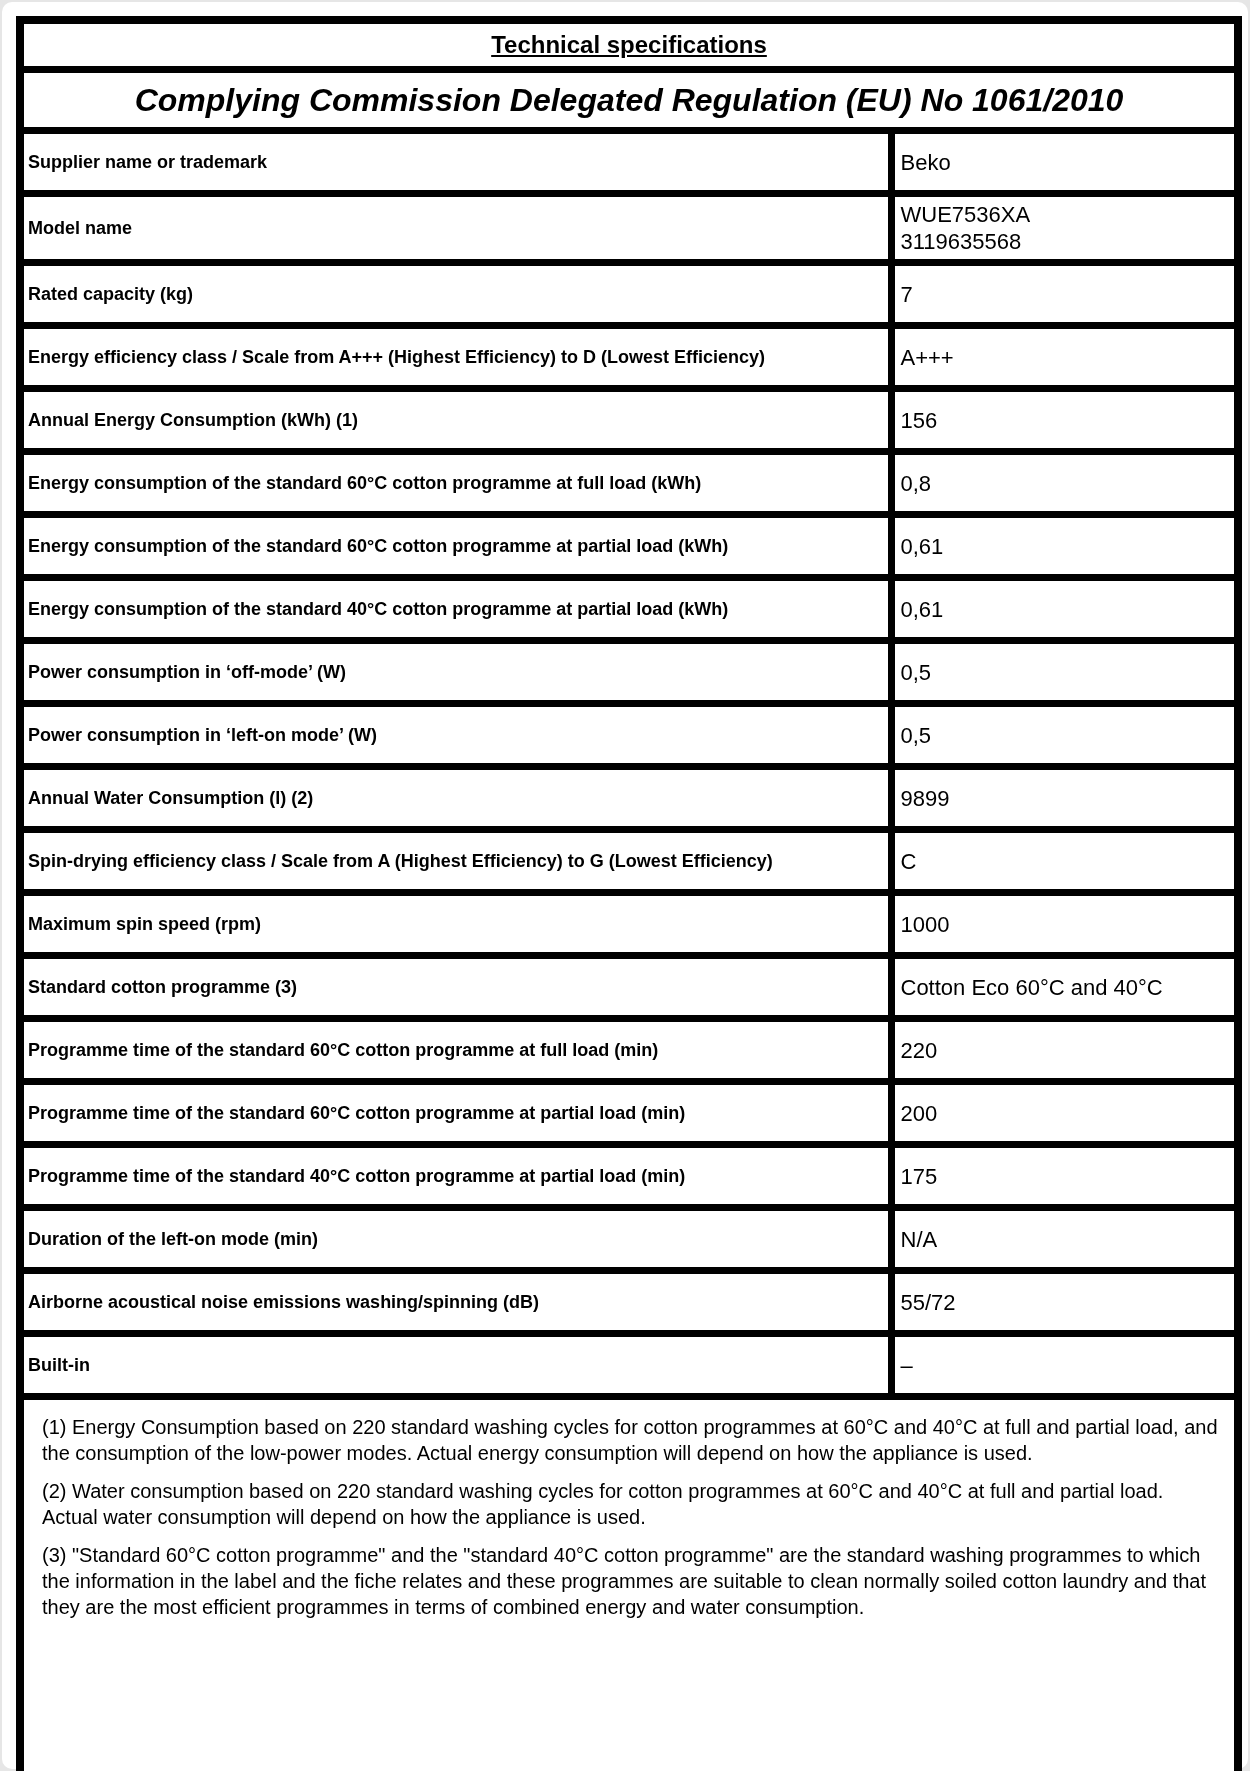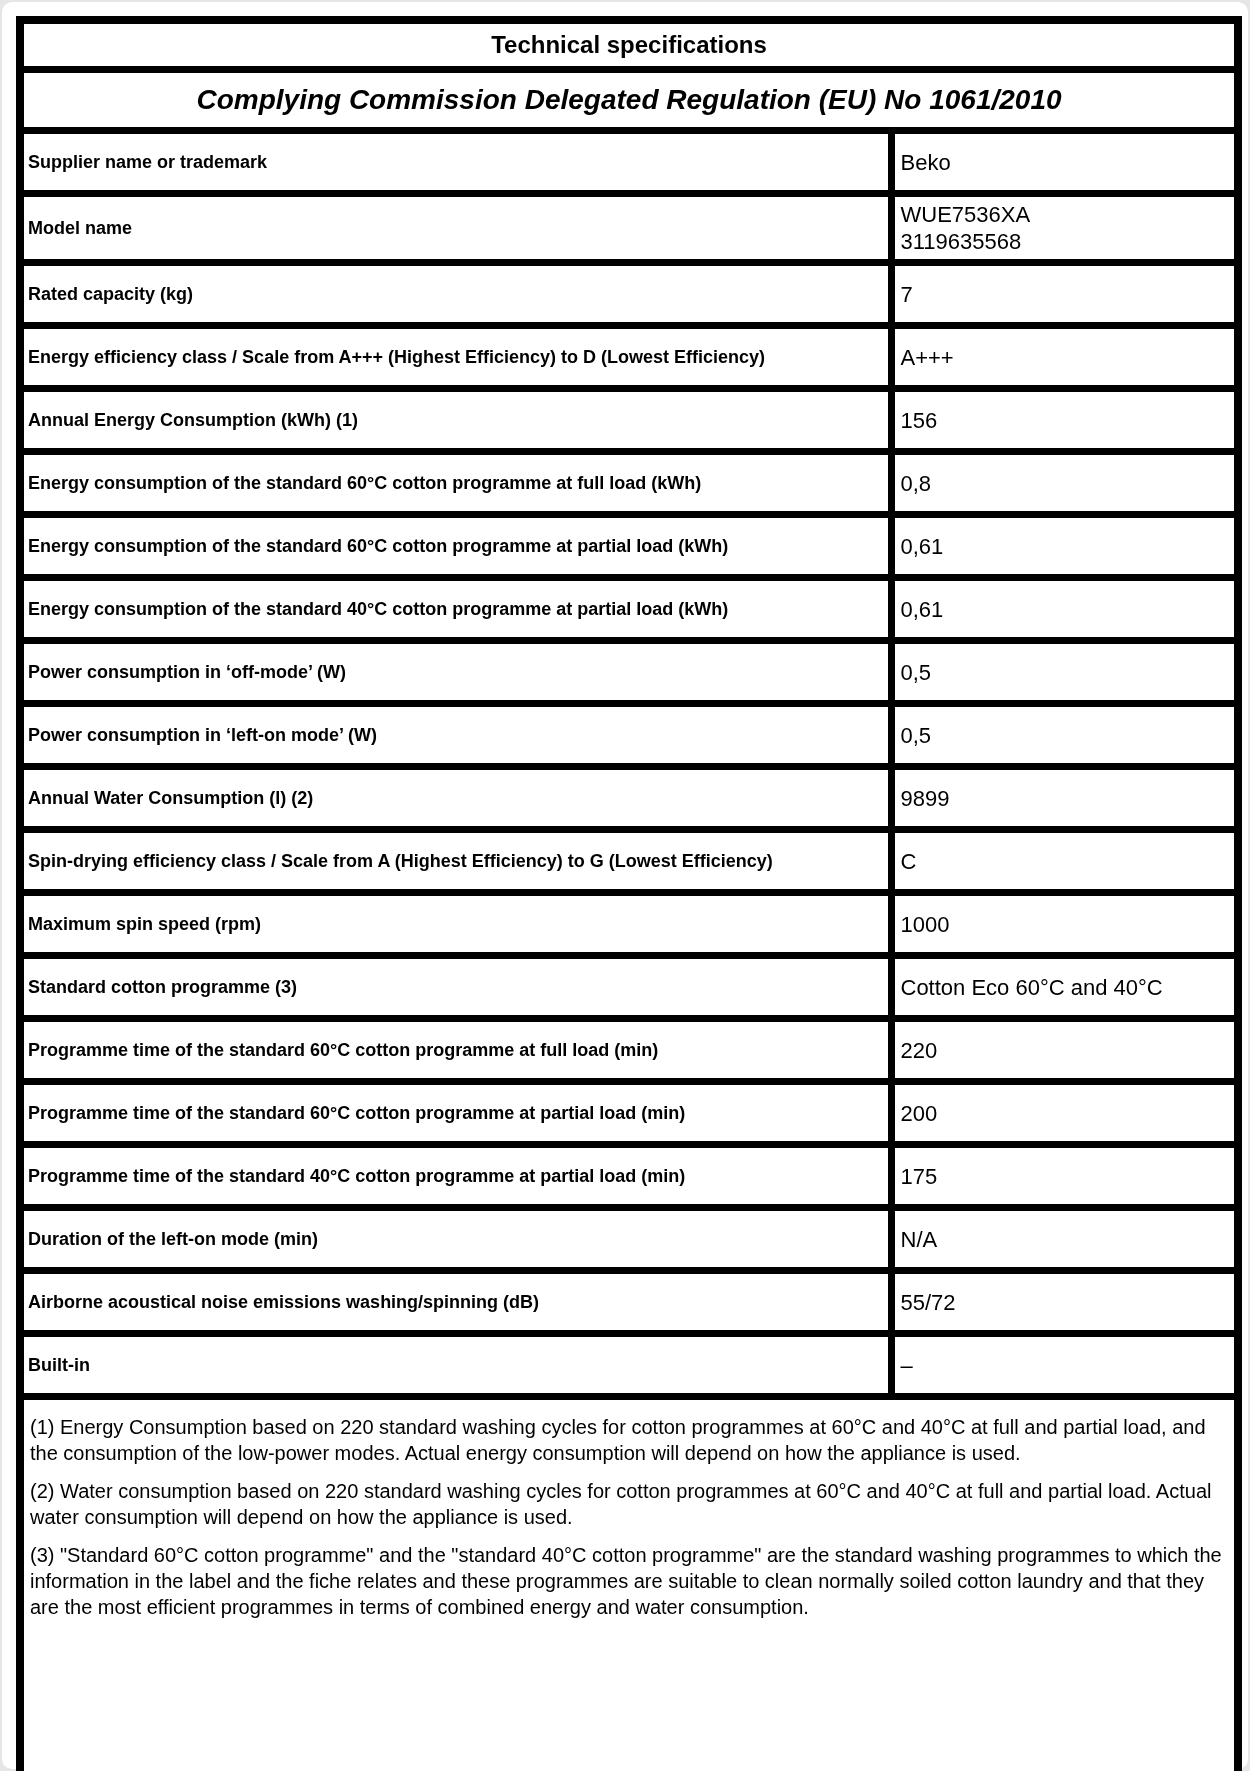--- a/index.html
+++ b/index.html
@@ -35,26 +35,27 @@
   }
   .col-label { width: 871px; }
   .col-value { width: 347px; }
   td { border: 7px solid #000; background: #fff; }
   .title-cell {
     height: 40px;
     text-align: center;
     vertical-align: middle;
     font-size: 24px;
     font-weight: bold;
+    text-decoration: underline;
   }
   .subtitle-cell {
     height: 52px;
     text-align: center;
     vertical-align: middle;
-    font-size: 28px;
+    font-size: 32px;
     font-weight: bold;
     font-style: italic;
   }
   .label-cell {
     height: 48px;
     font-size: 18px;
     line-height: 27px;
     text-align: left;
     vertical-align: middle;
     padding: 4px 8px 4px 4px;
@@ -68,21 +69,21 @@
     padding: 4px 6px;
   }
   .footnotes-cell {
     height: 388px;
     vertical-align: top;
     padding: 2px 12px 2px 6px;
   }
   .footnotes-cell p {
     font-size: 20px;
     line-height: 26px;
-    margin: 12px 0 6px 0;
+    margin: 12px 0 6px 12px;
   }
 </style>
 </head>
 <body>
 
 <div class="page">
   <table class="spec-table">
     <colgroup>
       <col class="col-label">
       <col class="col-value">

